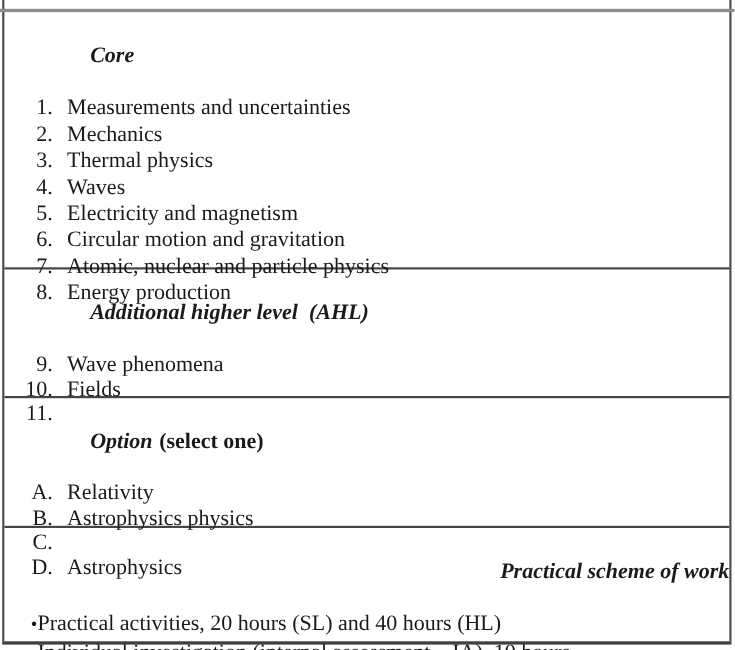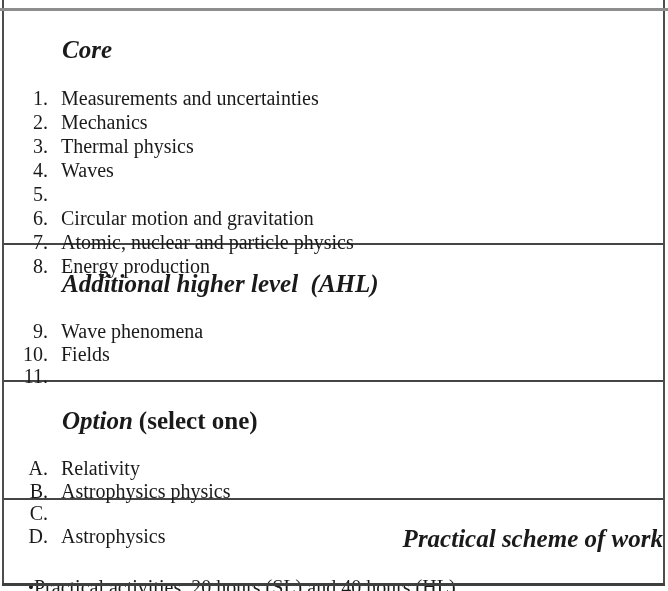--- a/index.html
+++ b/index.html
@@ -57,31 +57,32 @@
     right: 0;
   }
 
   .section {
     box-sizing: border-box;
     padding-top: 3px;
   }
   .sec-divider { border-top: 2px solid #454545; }
 
   .section.core      { height: 232px; }
-  .section.ahl       { height: 137px; }
+  .section.ahl       { height: 117px; }
   .section.option    { height: 118px; }
   .section.practical { height: 127px; text-align: right; }
 
   .sec-title {
     padding-left: 8px;
-    font-size: 25px;
+    font-size: 20px;
     line-height: 24px;
     font-weight: bold;
     font-style: italic;
     white-space: pre-wrap;
+    margin-left: 30px;
   }
   .sec-title .suffix {
     font-weight: bold;
     font-style: normal;
     margin-left: 6px;
   }
 
   .item {
     display: flex;
     font-size: 20px;
@@ -135,20 +136,21 @@
       <div class="item">
         <span class="marker">3.</span>
         <span class="text">Thermal physics</span>
       </div>
       <div class="item">
         <span class="marker">4.</span>
         <span class="text">Waves</span>
       </div>
       <div class="item">
         <span class="marker">5.</span>
+        <span class="text">Electricity and magnetism</span>
       </div>
       <div class="item">
         <span class="marker">6.</span>
         <span class="text">Circular motion and gravitation</span>
       </div>
       <div class="item">
         <span class="marker">7.</span>
         <span class="text">Atomic, nuclear and particle physics</span>
       </div>
       <div class="item">

